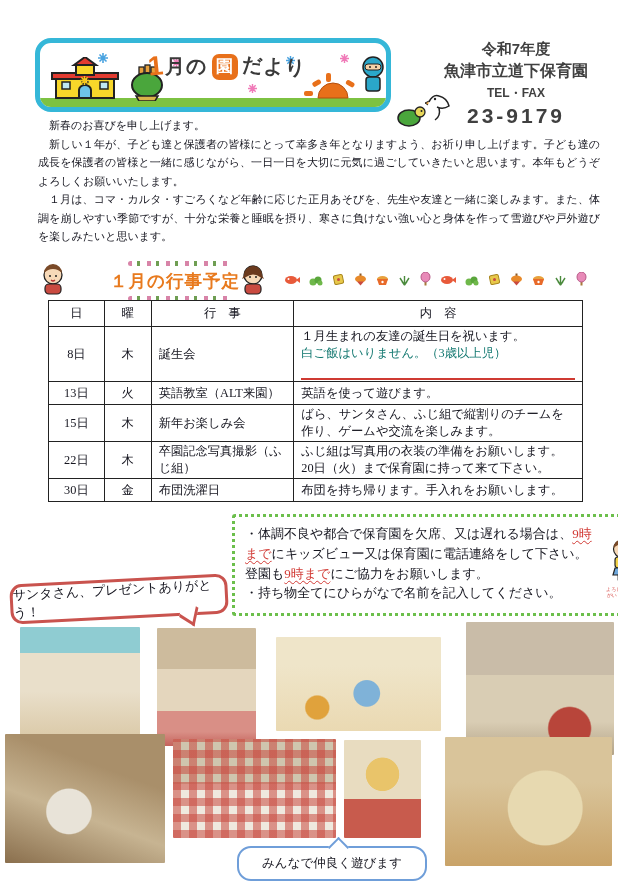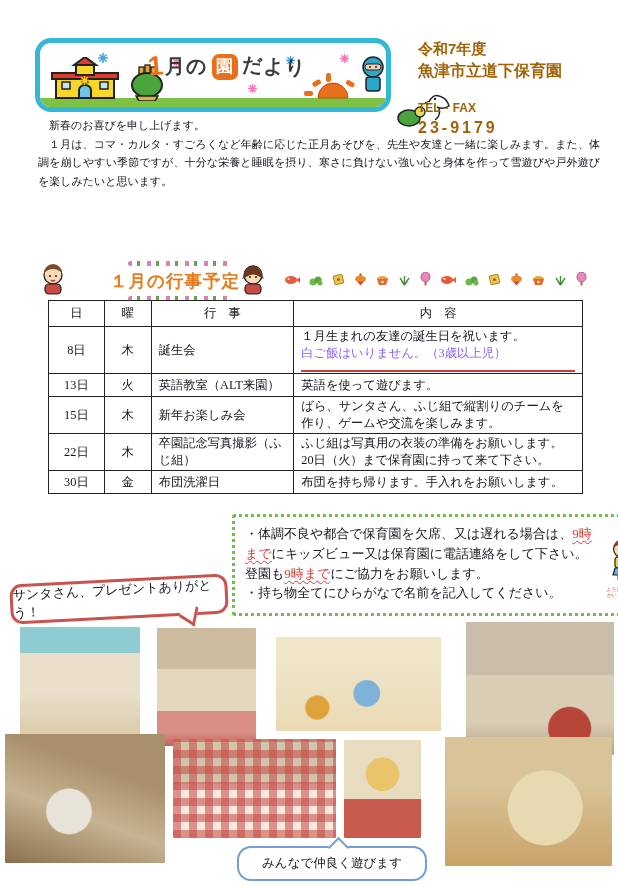--- a/index.html
+++ b/index.html
@@ -13,26 +13,26 @@
   .deco{position:absolute;}
   .banner-title{position:absolute;left:108px;top:8px;display:flex;align-items:center;gap:2px;
                 font-family:"Liberation Sans","DejaVu Sans",sans-serif;font-weight:bold;}
   .t-digit{color:#e8701a;font-size:27px;transform:rotate(-6deg);}
   .t-pre,.t-post{color:#3a3a3a;font-size:20px;letter-spacing:1px;}
   .t-stamp{display:inline-flex;align-items:center;justify-content:center;width:26px;height:26px;
            background:#e8701a;color:#fff;border-radius:7px;font-size:17px;margin:0 2px;}
   .t-post{transform:rotate(3deg);}
 
   
-  .school-info{position:absolute;left:418px;top:40px;width:196px;
-               font-family:"Liberation Sans","DejaVu Sans",sans-serif;font-weight:bold;color:#a16207;}
+  .school-info{position:absolute;left:418px;top:40px;width:196px;text-align:center;
+               font-family:"Liberation Sans","DejaVu Sans",sans-serif;font-weight:bold;color:#404040;}
   .si-year{font-size:15px;}
   .si-name{font-size:16px;margin-top:2px;}
-  .si-tel{font-size:12px;margin-top:18px;}
-  .si-num{font-size:16px;letter-spacing:3px;margin-top:2px;}
+  .si-tel{font-size:12px;margin-top:3px;}
+  .si-num{font-size:21px;letter-spacing:3px;margin-top:2px;}
 
   
   .greeting{position:absolute;left:38px;top:116px;width:562px;font-size:11px;line-height:1.69;}
   .greeting p{margin:0;text-indent:1em;text-align:justify;}
 
   
   .sec-head{position:absolute;left:40px;top:258px;height:46px;display:flex;align-items:center;}
   .title-cluster{display:flex;align-items:center;gap:4px;position:relative;padding:6px 0;margin-left:44px;}
   .dotrow{position:absolute;left:18px;right:10px;height:5px;border-radius:3px;
           background:repeating-linear-gradient(90deg,#d884a8 0 4px,transparent 4px 9px,#6f9e52 9px 12px,transparent 12px 19px);}
@@ -44,21 +44,21 @@
   
   .etable{position:absolute;left:48px;top:300px;width:535px;border-collapse:collapse;
           font-size:12.3px;}
   .etable td,.etable th{border:1.3px solid #222;padding:1px 7px;vertical-align:middle;font-weight:normal;}
   .etable th{text-align:center;height:23px;}
   .c-day{width:44px;text-align:center;}
   .c-wd{width:34px;text-align:center;}
   .c-ev{width:138px;}
   .c-ct{width:300px;}
   .row-tall{height:36px;} .row-short{height:23px;margin-left:48px;}
-  .red-underline{display:block;color:#8b5cf6;border-bottom:2px solid #cf3a32;padding-bottom:8px;}
+  .red-underline{display:block;color:#0f766e;border-bottom:2px solid #cf3a32;padding-bottom:16px;}
 
   
   .feb{position:absolute;left:45px;top:513px;width:185px;}
   .feb-title{color:#e8382f;font-size:14px;font-weight:bold;
              font-family:"Liberation Sans","DejaVu Sans",sans-serif;}
   .feb-item{font-size:12.8px;margin-top:6px;}
 
   
   .notice{position:absolute;left:232px;top:514px;width:352px;height:82px;
           border:3px dotted #6cbf4c;border-radius:3px;padding:7px 46px 7px 10px;
@@ -199,20 +199,21 @@
 
   <div class="school-info">
     <div class="si-year">令和7年度</div>
     <div class="si-name">魚津市立道下保育園</div>
     <div class="si-tel">TEL・FAX</div>
     <div class="si-num">23-9179</div>
   </div>
 
   <div class="greeting">
     <p>新春のお喜びを申し上げます。</p>
+    <p>新しい１年が、子ども達と保護者の皆様にとって幸多き年となりますよう、お祈り申し上げます。子ども達の成長を保護者の皆様と一緒に感じながら、一日一日を大切に元気に過ごしていきたいと思います。本年もどうぞよろしくお願いいたします。</p>
     <p>１月は、コマ・カルタ・すごろくなど年齢に応じた正月あそびを、先生や友達と一緒に楽しみます。また、体調を崩しやすい季節ですが、十分な栄養と睡眠を摂り、寒さに負けない強い心と身体を作って雪遊びや戸外遊びを楽しみたいと思います。</p>
   </div>
 
   <div class="sec-head">
     <span>
       <svg width="26" height="32" viewBox="0 0 26 32">
         <circle cx="13" cy="12" r="9" fill="#f7d9b8" stroke="#222" stroke-width="1.3"></circle>
         <path d="M4 10 a9 9 0 0 1 18 0 q-4 -4 -9 -4 t-9 4" fill="#7a4a28"></path>
         <circle cx="10" cy="13" r="1" fill="#222"></circle>
           <circle cx="16" cy="13" r="1" fill="#222"></circle>

